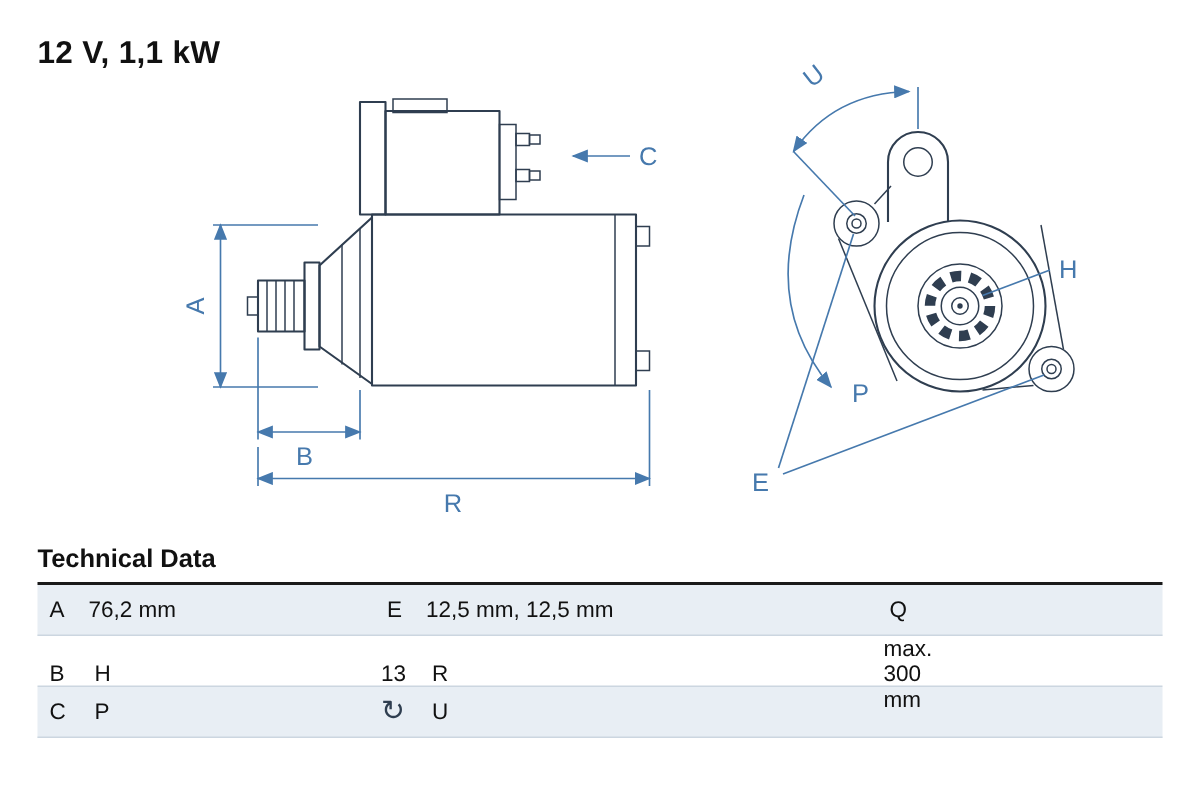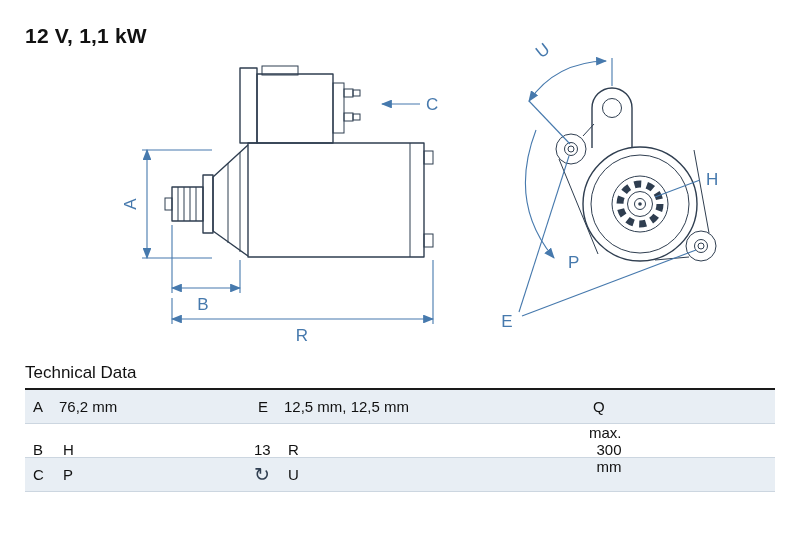--- a/index.html
+++ b/index.html
@@ -18,34 +18,34 @@
     font-family:"Liberation Sans", sans-serif;
     font-size:17px; fill:#4679ad;
   }
   .part { stroke:#2f3e50; fill:none; stroke-width:1.4; stroke-linejoin:round; }
   .part-thin { stroke:#2f3e50; fill:none; stroke-width:1; }
   .dim { stroke:#4679ad; fill:none; stroke-width:1.1; }
   .teeth { stroke:#2f3e50; fill:none; }
 
   .tech { position:absolute; left:25px; right:25px; top:363px; }
   .tech-heading {
-    font-size:17px; font-weight:normal; color:#111;
+    font-size:17px; font-weight:bold; color:#111;
     padding-bottom:5px; border-bottom:2px solid #1a1a1a;
   }
   .trow {
     display:grid;
     grid-template-columns:30px 195px 30px 305px 30px 1fr;
     align-items:center;
     height:33px;
     border-bottom:1px solid #ccd6e0;
     font-size:15px;
   }
   .trow.stripe { background:#e8eef4; }
   .tkey { padding-left:8px; }
-  .tval { padding-left:4px; display:flex; align-items:center; gap:4px;text-align:right; }
+  .tval { padding-left:4px; display:flex; align-items:center; gap:4px; }
   .rot-icon { font-size:19px; line-height:1; color:#2f3e50; }
 </style>
 </head>
 <body>
 
 <div class="title">12 V, 1,1 kW</div>
 
 <svg class="diagram" width="800" height="360" viewBox="0 0 800 360">
   <defs>
     <marker id="arr" markerWidth="10" markerHeight="8" refX="9" refY="4" orient="auto-start-reverse">

